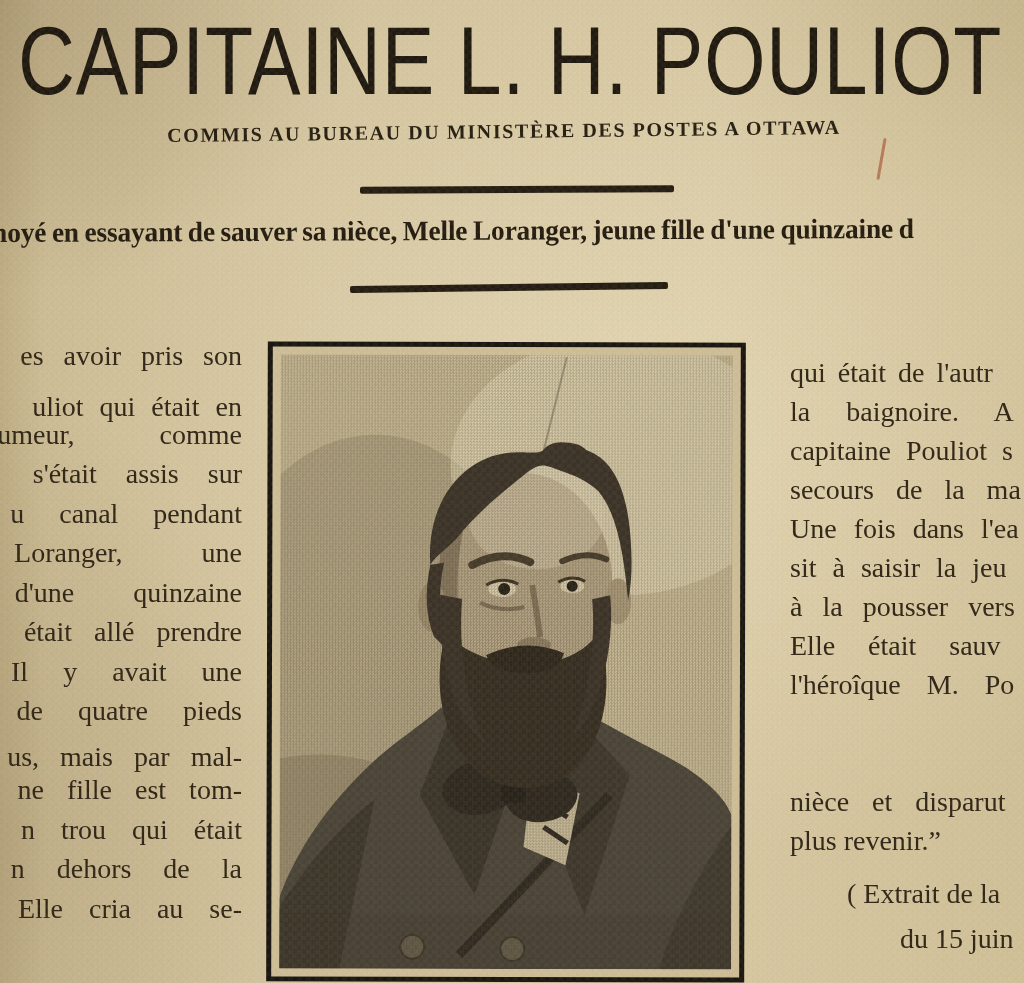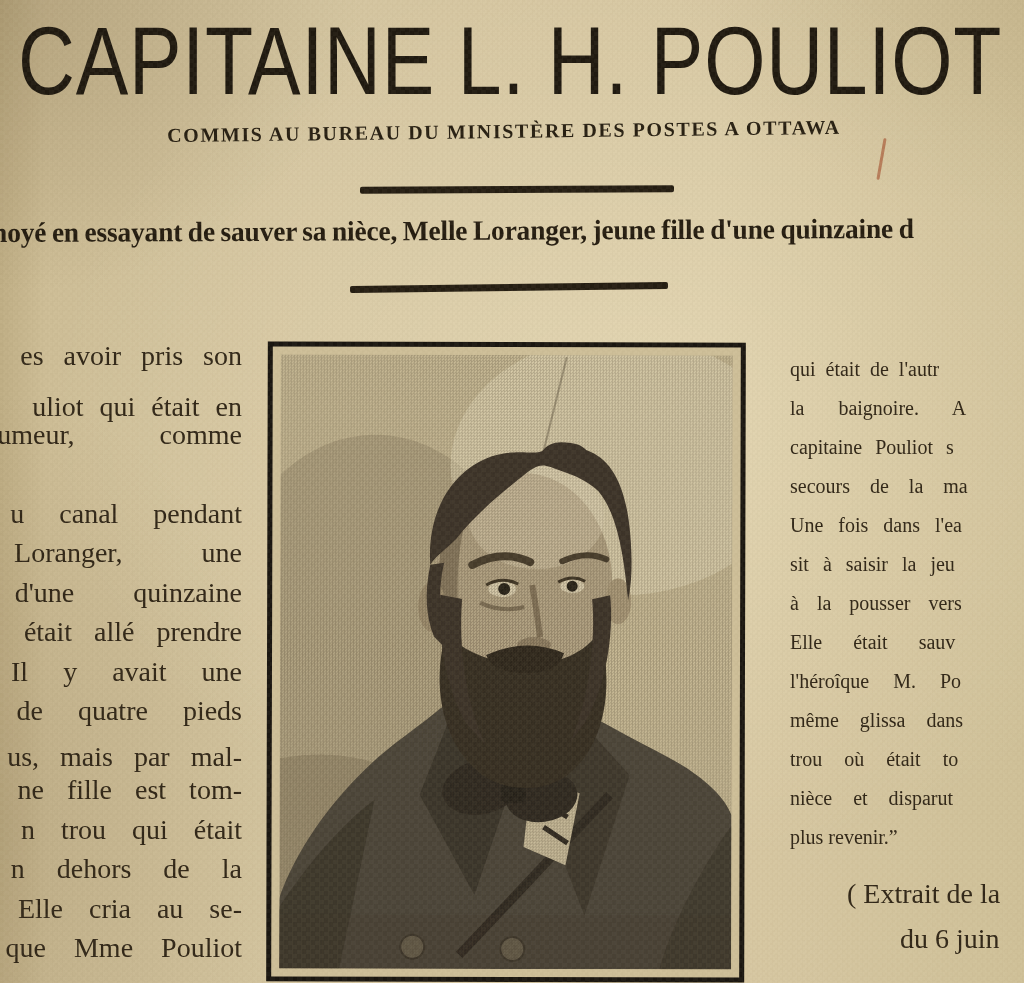--- a/index.html
+++ b/index.html
@@ -33,21 +33,21 @@
   }
   .rule{position:absolute;height:7px;background:#241d12;border-radius:2px;}
   .rule1{top:186px;left:360px;width:314px;transform:rotate(-.3deg);}
   .rule2{top:284px;left:350px;width:318px;transform:rotate(-.7deg);}
   .deck{
     position:absolute;top:217px;left:-8px;white-space:nowrap;
     font-weight:700;font-size:28px;color:#241c10;letter-spacing:-.2px;word-spacing:-1px;
     transform:scaleX(.98) rotate(-.25deg);transform-origin:left top;
   }
   .lline{position:absolute;right:782px;white-space:nowrap;font-size:28px;line-height:1;color:#30261700;color:#302617;text-align:center;}
-  .rline{position:absolute;left:790px;white-space:nowrap;font-size:20px;line-height:1;color:#302617;}
+  .rline{position:absolute;left:790px;white-space:nowrap;font-size:28px;line-height:1;color:#302617;}
   .attr{position:absolute;white-space:nowrap;font-size:28px;line-height:1;color:#302617;}
   .photo-frame{
     position:absolute;left:267px;top:342px;width:478px;height:640px;
     border:5px solid #191510;background:#cdbe98;box-sizing:border-box;padding:8px;
     transform:rotate(.15deg);
   }
   .photo-inner{position:relative;width:100%;height:100%;overflow:hidden;background:#c7b995;}
   .halftone{position:absolute;inset:0;pointer-events:none;
     background:conic-gradient(rgba(72,62,44,.6) 25%, transparent 0 50%, rgba(72,62,44,.6) 0 75%, transparent 0);
     background-size:3px 3px;opacity:.45;}
@@ -61,48 +61,46 @@
 
   <div class="headline">CAPITAINE L. H. POULIOT</div>
   <div class="subtitle">COMMIS AU BUREAU DU MINISTÈRE DES POSTES A OTTAWA</div>
   <div class="rule rule1"></div>
   <div class="deck">noyé en essayant de sauver sa nièce, Melle Loranger, jeune fille d'une quinzaine d</div>
   <div class="rule rule2"></div>
 
   <div class="lline" style="top:342px;word-spacing:13px">es avoir pris son</div>
   <div class="lline" style="top:393px;word-spacing:9px">uliot qui était en</div>
   <div class="lline" style="top:421px;word-spacing:78px">humeur, comme</div>
+  <div class="lline" style="top:460px;word-spacing:22px">s'était assis sur</div>
   <div class="lline" style="top:500px;word-spacing:28px">u canal pendant</div>
   <div class="lline" style="top:539px;word-spacing:72px">Loranger, une</div>
   <div class="lline" style="top:579px;word-spacing:52px">d'une quinzaine</div>
   <div class="lline" style="top:658px;word-spacing:28px">Il y avait une</div>
   <div class="lline" style="top:618px;word-spacing:15px">était allé prendre</div>
   <div class="lline" style="top:697px;word-spacing:28px">de quatre pieds</div>
   <div class="lline" style="top:743px;word-spacing:14px">us, mais par mal-</div>
   <div class="lline" style="top:776px;word-spacing:16px">ne fille est tom-</div>
   <div class="lline" style="top:816px;word-spacing:19px">n trou qui était</div>
   <div class="lline" style="top:855px;word-spacing:25px">n dehors de la</div>
   <div class="lline" style="top:895px;word-spacing:19px">Elle cria au se-</div>
-  <div class="lline" style="top:934px;word-spacing:21px">que Mme Pouliot</div>
 
   <div class="rline" style="top:359px;word-spacing:5px">qui était de l'autr</div>
   <div class="rline" style="top:398px;word-spacing:29px">la baignoire. A</div>
   <div class="rline" style="top:437px;word-spacing:8px">capitaine Pouliot s</div>
   <div class="rline" style="top:476px;word-spacing:15px">secours de la ma</div>
   <div class="rline" style="top:515px;word-spacing:10px">Une fois dans l'ea</div>
   <div class="rline" style="top:554px;word-spacing:9px">sit à saisir la jeu</div>
   <div class="rline" style="top:593px;word-spacing:13px">à la pousser vers</div>
   <div class="rline" style="top:632px;word-spacing:26px">Elle était sauv</div>
   <div class="rline" style="top:671px;word-spacing:19px">l'héroîque M. Po</div>
-  <div class="rline" style="top:710px;word-spacing:16px">même glissa dans</div>
-  <div class="rline" style="top:749px;word-spacing:17px">trou où était to</div>
   <div class="rline" style="top:788px;word-spacing:16px">nièce et disparut</div>
   <div class="rline" style="top:827px">plus revenir.”</div>
   <div class="attr" style="top:880px;left:847px">( Extrait de la</div>
-  <div class="attr" style="top:925px;left:900px">du 6 juin</div>
+  <div class="attr" style="top:925px;left:900px">du 15 juin</div>
 
   <div class="photo-frame">
     <div class="photo-inner">
       <svg width="452" height="614" viewBox="0 0 452 614" xmlns="http://www.w3.org/2000/svg">
         <rect x="0" y="0" width="452" height="614" fill="#c7b995"></rect>
         <ellipse cx="95" cy="330" rx="175" ry="250" fill="rgba(98,86,62,.22)"></ellipse>
         <ellipse cx="40" cy="560" rx="180" ry="160" fill="rgba(80,70,50,.22)"></ellipse>
         <ellipse cx="340" cy="110" rx="170" ry="130" fill="rgba(238,228,196,.45)"></ellipse>
 
         <path d="M286,2 L263,96" stroke="rgba(62,52,36,.35)" stroke-width="2" fill="none"></path>

